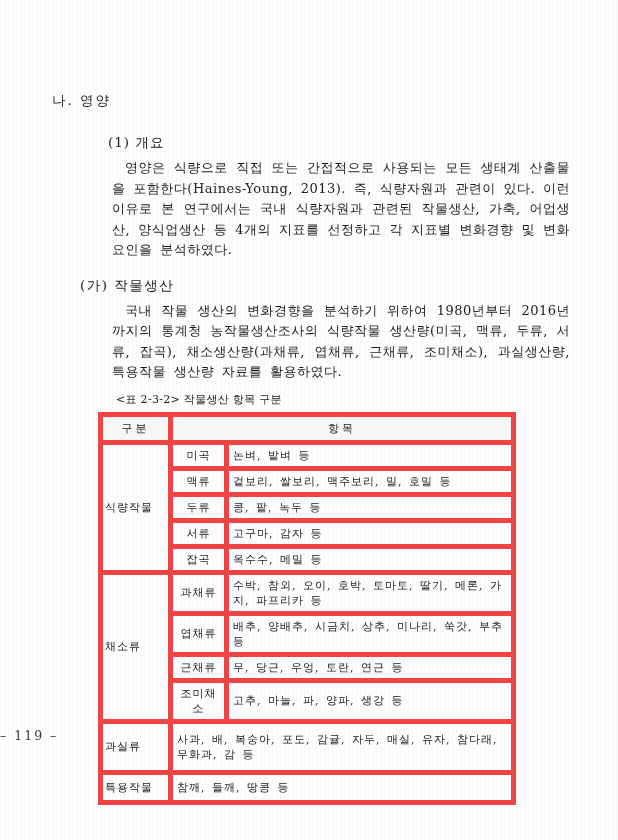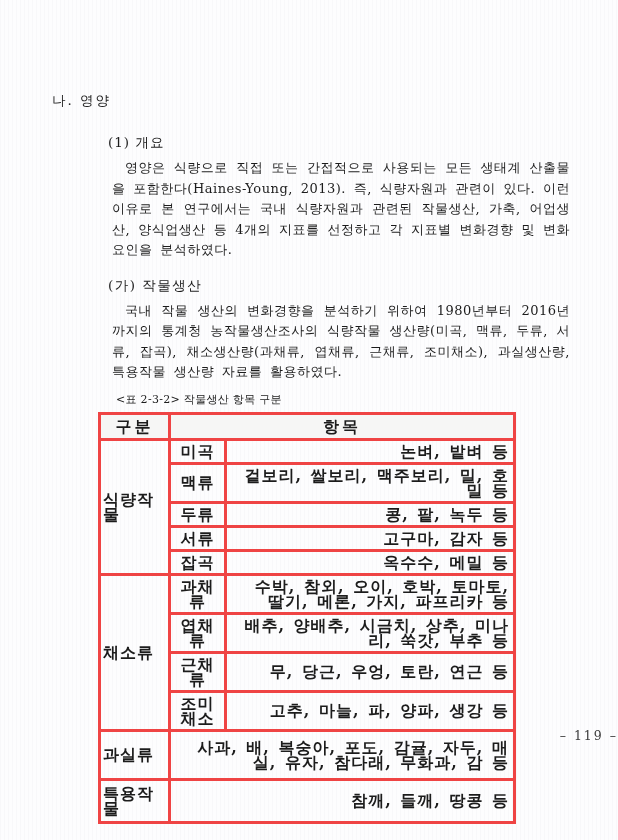--- a/index.html
+++ b/index.html
@@ -37,21 +37,21 @@
   .body-para {
     margin: 6px 48px 0 112px;
     font-size: 13px;
     line-height: 20.5px;
     text-align: justify;
     text-indent: 13px;
     word-spacing: 3px;
     letter-spacing: 0.5px;
   }
   .heading-l3 {
-    margin: 14px 96px 0 108px;
+    margin: 14px 96px 0 80px;
     font-size: 13.5px;
     line-height: 20px;
     font-weight: normal;
     letter-spacing: 1.5px;
   }
   .heading-l4 {
     margin: 5px 96px 0 117px;
     font-size: 13.5px;
     line-height: 20px;
     font-weight: normal;
@@ -65,54 +65,54 @@
   }
   table.crop-table {
     margin: 5px 0 0 98px;
     width: 418px;
     border-collapse: collapse;
     border: 2px solid #1a1a1a;
     table-layout: fixed;
   }
   table.crop-table th,
   table.crop-table td {
-    border: 3px solid #ef4444;
-    font-size: 16px;
+    border: 5px solid #ef4444;
+    font-size: 11px;
     line-height: 15px;
-    font-weight: bold;
+    font-weight: normal;
     letter-spacing: 1px;
   }
   table.crop-table th {
     background: #f6f6f5;
     text-align: center;
     padding: 4px 4px;
     letter-spacing: 3px;
   }
   td.cell-group {
     text-align: left;
     padding: 3px 2px;
     letter-spacing: 1px;
   }
   td.cell-sub {
     text-align: center;
     padding: 3px 2px;
   }
   td.cell-items {
-    text-align: right;
+    text-align: left;
     padding: 3px 4px;
     word-spacing: 2px;
   }
   tr.row-fruit td { padding-top: 8px; padding-bottom: 8px; }
   tr.row-special td { padding-top: 5px; padding-bottom: 5px; }
   .page-number {
     position: absolute;
     top: 728px;
     left: 0;
     width: 618px;
-    text-align: right;
+    text-align: left;
     font-size: 12.5px;
     color: #3c3c3c;
     letter-spacing: 2px;
   }
 </style>
 </head>
 <body>
 
 <div class="page-content">
 

